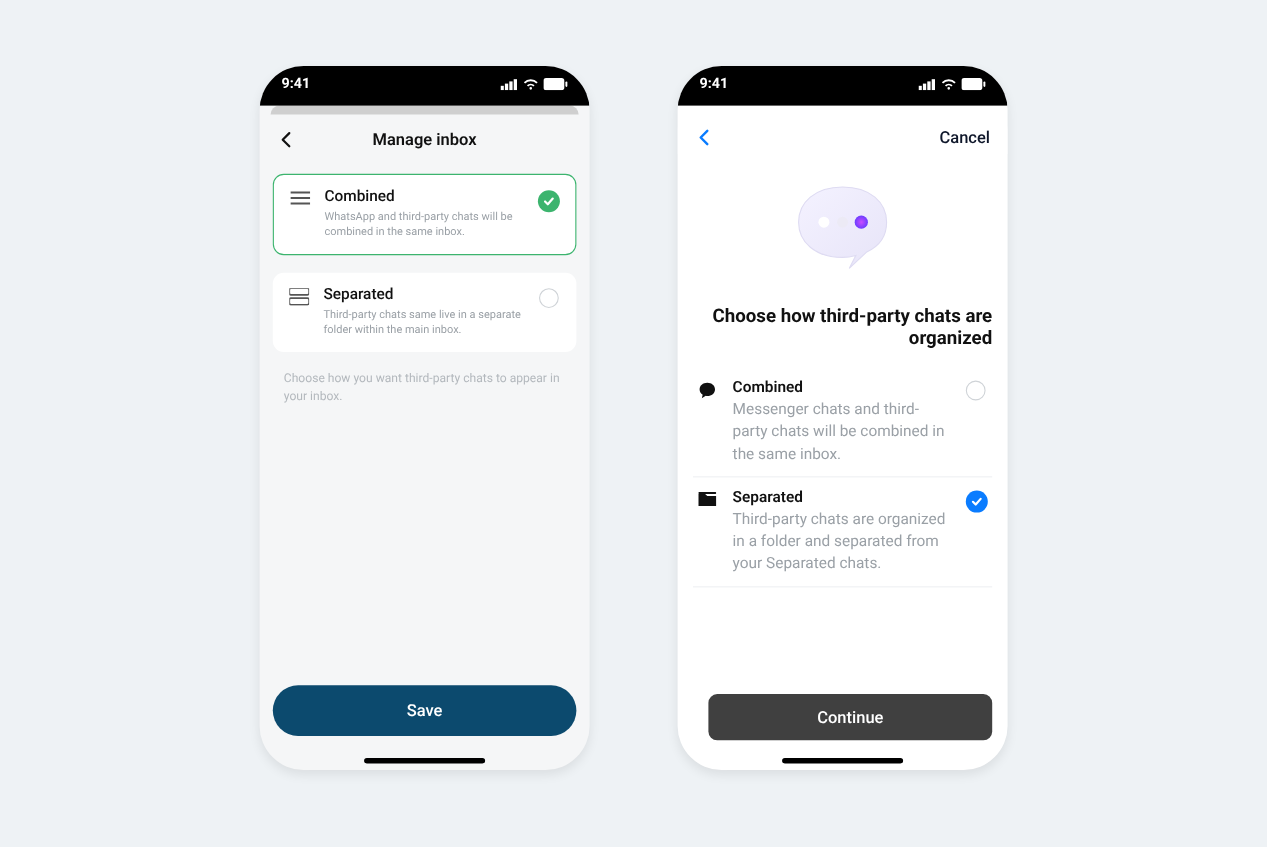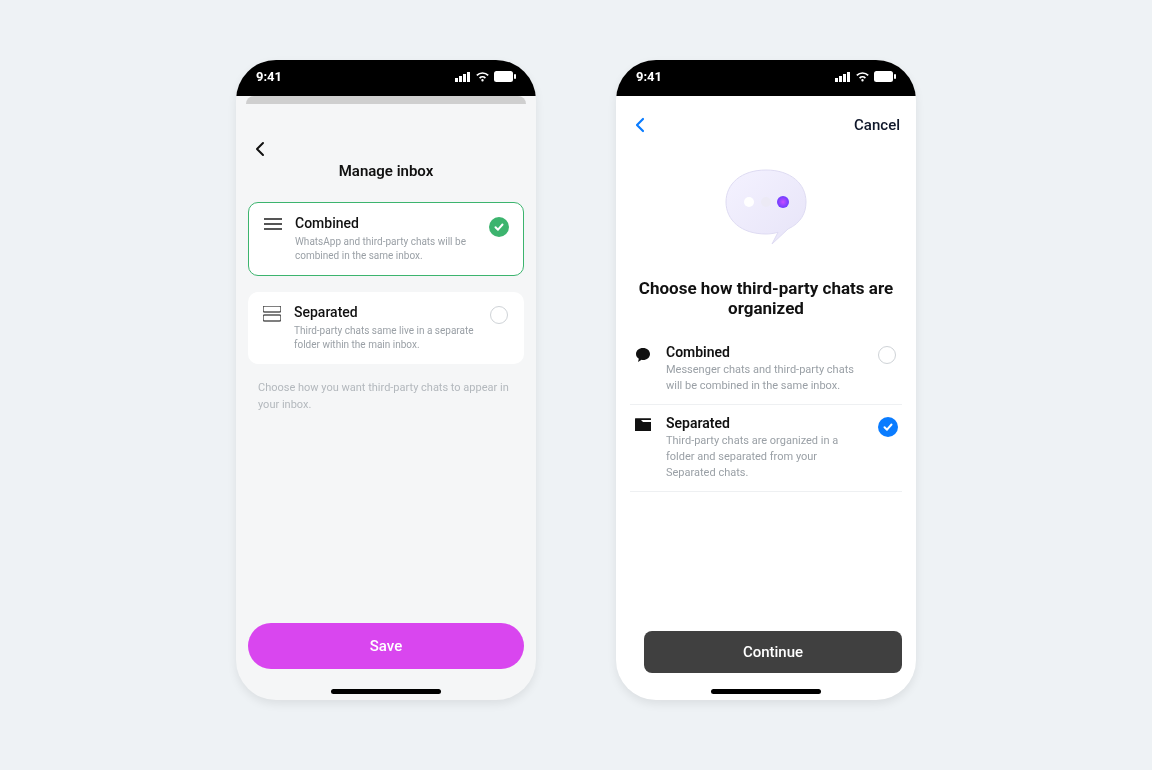--- a/index.html
+++ b/index.html
@@ -66,21 +66,21 @@
     align-items: center;
     justify-content: center;
     padding: 14px 16px;
     position: relative;
   }
   .wa-header .back {
     position: absolute; left: 16px; top: 50%; transform: translateY(-50%);
     display: flex; align-items: center;
   }
   .wa-header .title {
-    font-size: 15px; font-weight: 600; color: #111; margin-top: 44px;
+    font-size: 15px; font-weight: 600; color: #111;
   }
 
   
   .card {
     background: #fff;
     border-radius: 10px;
     margin: 8px 12px;
     padding: 12px 14px;
     display: flex; gap: 12px;
     position: relative;
@@ -100,21 +100,21 @@
     background: #3cb46e; display:flex; align-items:center; justify-content:center;
   }
   .radio-check svg { stroke:#fff; }
 
   .hint {
     font-size: 11px; color: #b3b8bd; margin: 8px 22px 0 22px; line-height: 1.5;
   }
 
   .wa-save {
     margin: auto 12px 20px 12px;
-    background: #d946ef;
+    background: #0c4a6e;
     color: #fff;
     text-align: center;
     padding: 14px 0;
     border-radius: 30px;
     font-size: 15px;
     font-weight: 500;
   }
 
   .home-indicator {
     height: 5px; width: 110px; background:#000; border-radius: 3px;
@@ -131,33 +131,33 @@
     border-top-right-radius: 14px;
     background:#fff;
   }
   .ms-header .back { color:#0a7cff; display:flex; align-items:center; }
   .ms-header .cancel { color:#0f172a; font-size:15px; font-weight:500; }
 
   .ms-body { padding: 8px 14px 0 14px; flex: 1; display:flex; flex-direction:column; }
   .ms-illustration { display:flex; justify-content:center; margin: 12px 0 18px 0; }
 
   .ms-heading {
-    text-align:center; font-size:17px; font-weight:700; color:#111;
+    text-align:right; font-size:17px; font-weight:700; color:#111;
     margin: 10px 0 16px 0;
   }
 
   .ms-option {
     display:flex; gap:12px; padding: 10px 2px; align-items:flex-start;
     border-bottom: 1px solid #eef0f2;
   }
   .ms-option:last-of-type { border-bottom:none; }
   .ms-opt-icon { width:22px; display:flex; justify-content:center; padding-top:2px; }
   .ms-opt-content { flex:1; }
   .ms-opt-title { font-size: 14px; font-weight:600; color:#111; margin-bottom:2px; }
-  .ms-opt-desc { font-size: 11px; color:#9aa0a6; line-height:1.45; }
+  .ms-opt-desc { font-size: 14px; color:#9aa0a6; line-height:1.45; }
   .ms-opt-radio { width:22px; display:flex; padding-top:2px; }
   .radio-check-blue {
     width: 20px; height: 20px; border-radius: 50%;
     background: #0a7cff; display:flex; align-items:center; justify-content:center;
   }
   .radio-check-blue svg { stroke:#fff; }
 
   .ms-continue {
     margin: auto 0 16px 14px;
     background:#404040;

